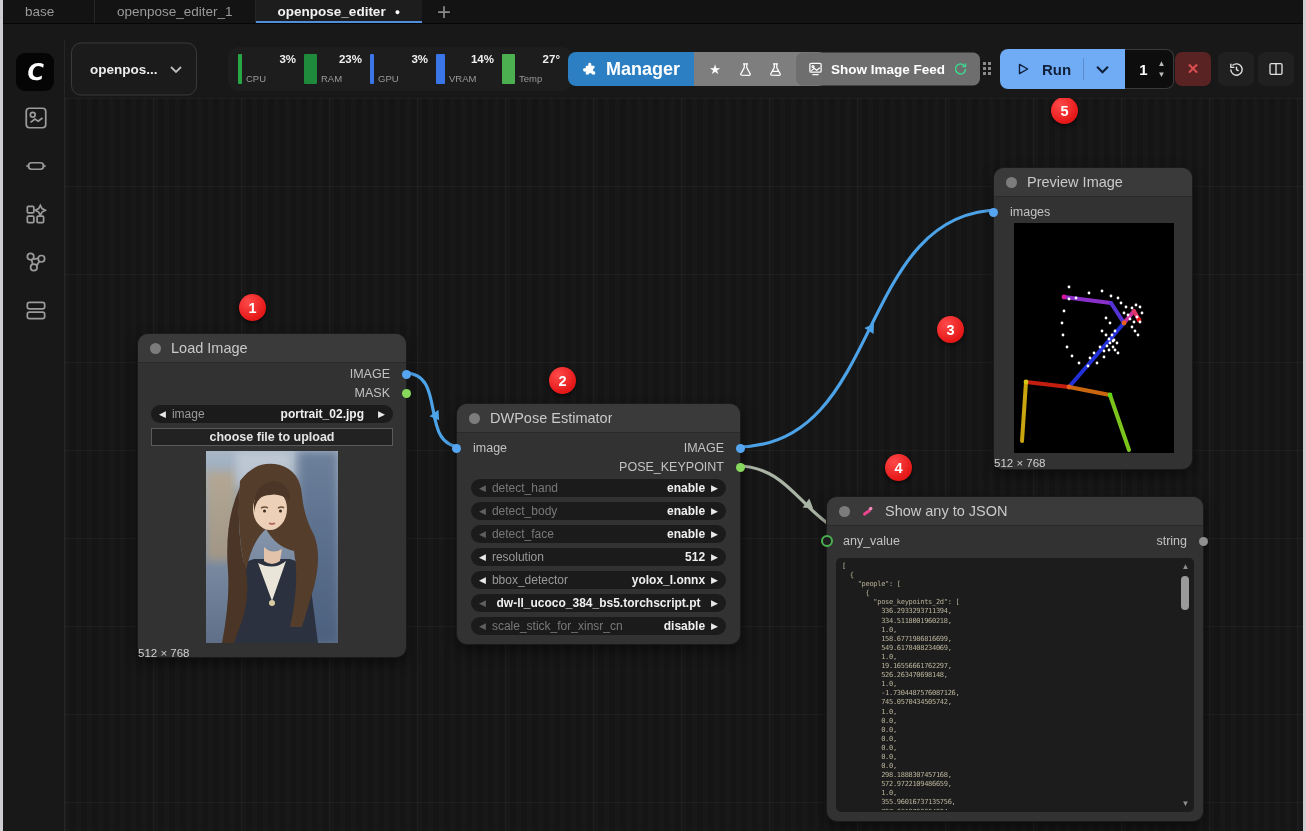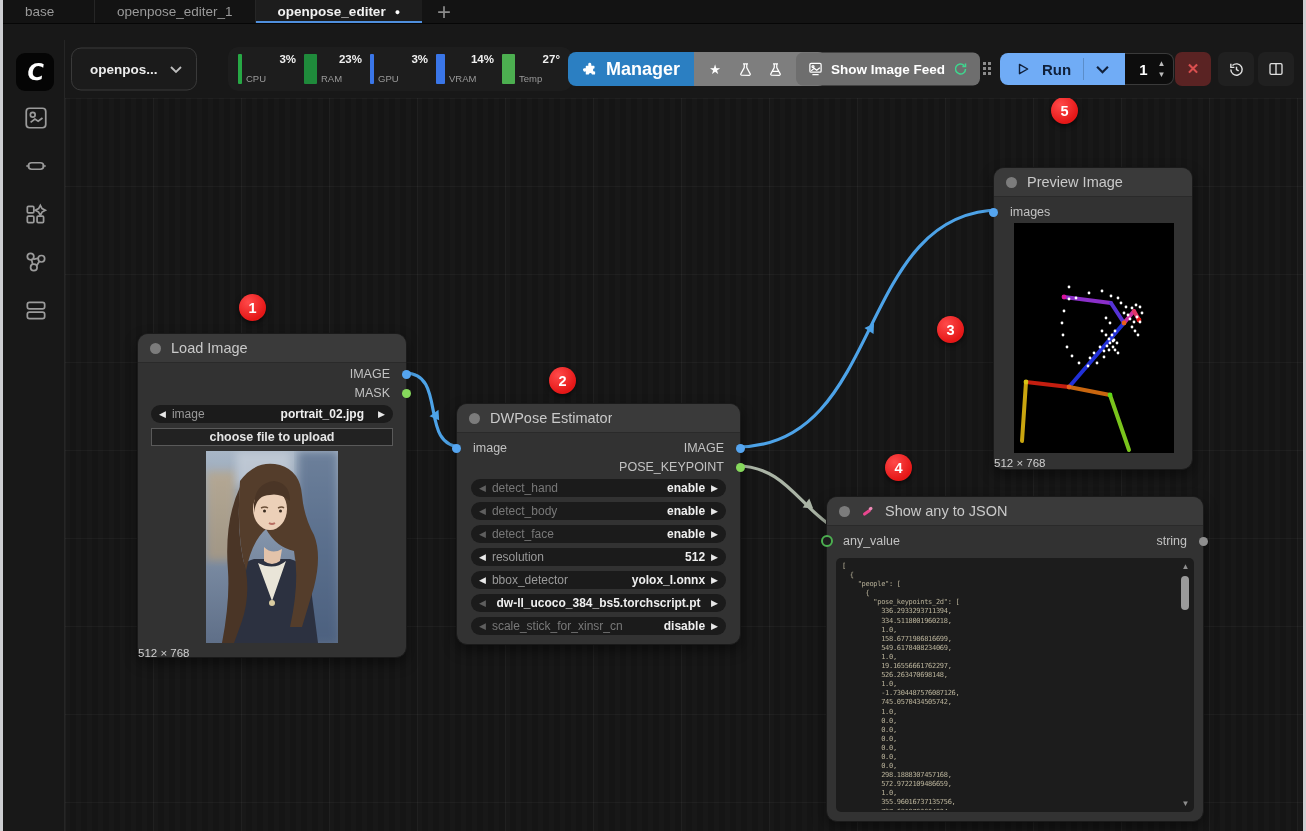--- a/index.html
+++ b/index.html
@@ -26,34 +26,34 @@
   
   .sidebar{position:absolute;left:3px;top:40px;width:62px;bottom:0;background:#181818;border-right:1px solid #262626;z-index:25;}
   .logo-box{position:absolute;left:13px;top:13px;width:38px;height:38px;background:#050505;border-radius:9px;display:flex;align-items:center;justify-content:center;}
   .logo-box span{color:#fff;font-weight:bold;font-size:23px;font-family:"DejaVu Sans",sans-serif;transform:skewX(-8deg);}
   .side-ic{position:absolute;left:20px;width:26px;height:26px;color:#9b9b9b;}
   .side-ic svg{width:100%;height:100%;stroke:#9b9b9b;fill:none;stroke-width:1.6;}
 
   
   .toolbar{position:absolute;left:65px;right:3px;top:40px;height:58px;background:#181818;z-index:28;}
   .tb{position:absolute;top:50%;transform:translateY(-50%);}
-  .wf-select{left:6px;display:flex;align-items:center;gap:12px;height:43px;padding:0 14px 0 18px;border:1px solid #3a3a3a;border-radius:10px;color:#ececec;font-size:13.5px;font-weight:bold;background:#1b1b1b;}
+  .wf-select{left:6px;display:flex;align-items:center;gap:12px;height:53px;padding:0 14px 0 18px;border:1px solid #3a3a3a;border-radius:10px;color:#ececec;font-size:13.5px;font-weight:bold;background:#1b1b1b;}
   .monitors{left:163px;display:flex;align-items:center;height:44px;background:#1d1d1d;border-radius:10px;padding:0 10px;gap:6px;}
   .mon{position:relative;width:60px;height:30px;}
   .mon-bar{position:absolute;left:0;bottom:0;top:0;border-radius:1px;}
   .mon-val{position:absolute;right:2px;top:-1px;color:#f0f0f0;font-size:11.5px;font-weight:bold;}
   .mon-lab{position:absolute;left:8px;bottom:0;color:#9a9a9a;font-size:9.5px;}
   .mgr-group{left:503px;display:flex;height:34px;border-radius:8px;overflow:hidden;}
   .mgr-main{display:flex;align-items:center;gap:9px;background:var(--manager-blue);color:#fff;font-size:18px;font-weight:bold;padding:0 14px;}
   .mgr-icons{display:flex;align-items:center;background:#7e7e7e;padding:0 6px;}
   .mgr-icons .ic{width:30px;text-align:center;color:#fff;font-size:13px;}
   .mgr-icons svg{vertical-align:middle;}
   .feed-btn{left:731px;display:flex;align-items:center;gap:8px;height:33px;background:#6e6e6e;border-radius:7px;padding:0 12px;color:#fff;font-size:13.5px;font-weight:bold;}
   .drag-dots{left:917px;width:10px;height:16px;background-image:radial-gradient(circle,#8b8b8b 1.5px,transparent 1.6px);background-size:5px 5px;}
-  .run-group{left:935px;display:flex;height:32px;align-items:stretch;}
+  .run-group{left:935px;display:flex;height:40px;align-items:stretch;}
   .run-btn{display:flex;align-items:center;gap:12px;background:var(--run-blue);border-radius:8px 0 0 8px;padding:0 16px;color:#10203a;font-size:15px;font-weight:bold;}
   .run-count{display:flex;align-items:center;background:#0d0d0d;border:1px solid #3a3a3a;border-left:none;border-radius:0 8px 8px 0;padding:0 8px 0 14px;gap:10px;}
   .run-count .num{color:#fff;font-size:15px;font-weight:bold;}
   .stepper{display:flex;flex-direction:column;gap:3px;color:#bbb;font-size:8px;line-height:8px;}
   .sq-btn{width:36px;height:34px;border-radius:7px;display:flex;align-items:center;justify-content:center;}
   .x-btn{left:1110px;background:#5a2323;color:#d94f4f;font-size:15px;font-weight:bold;}
   .hist-btn{left:1153px;background:#202020;}
   .panel-btn{left:1193px;background:#202020;}
 
   

